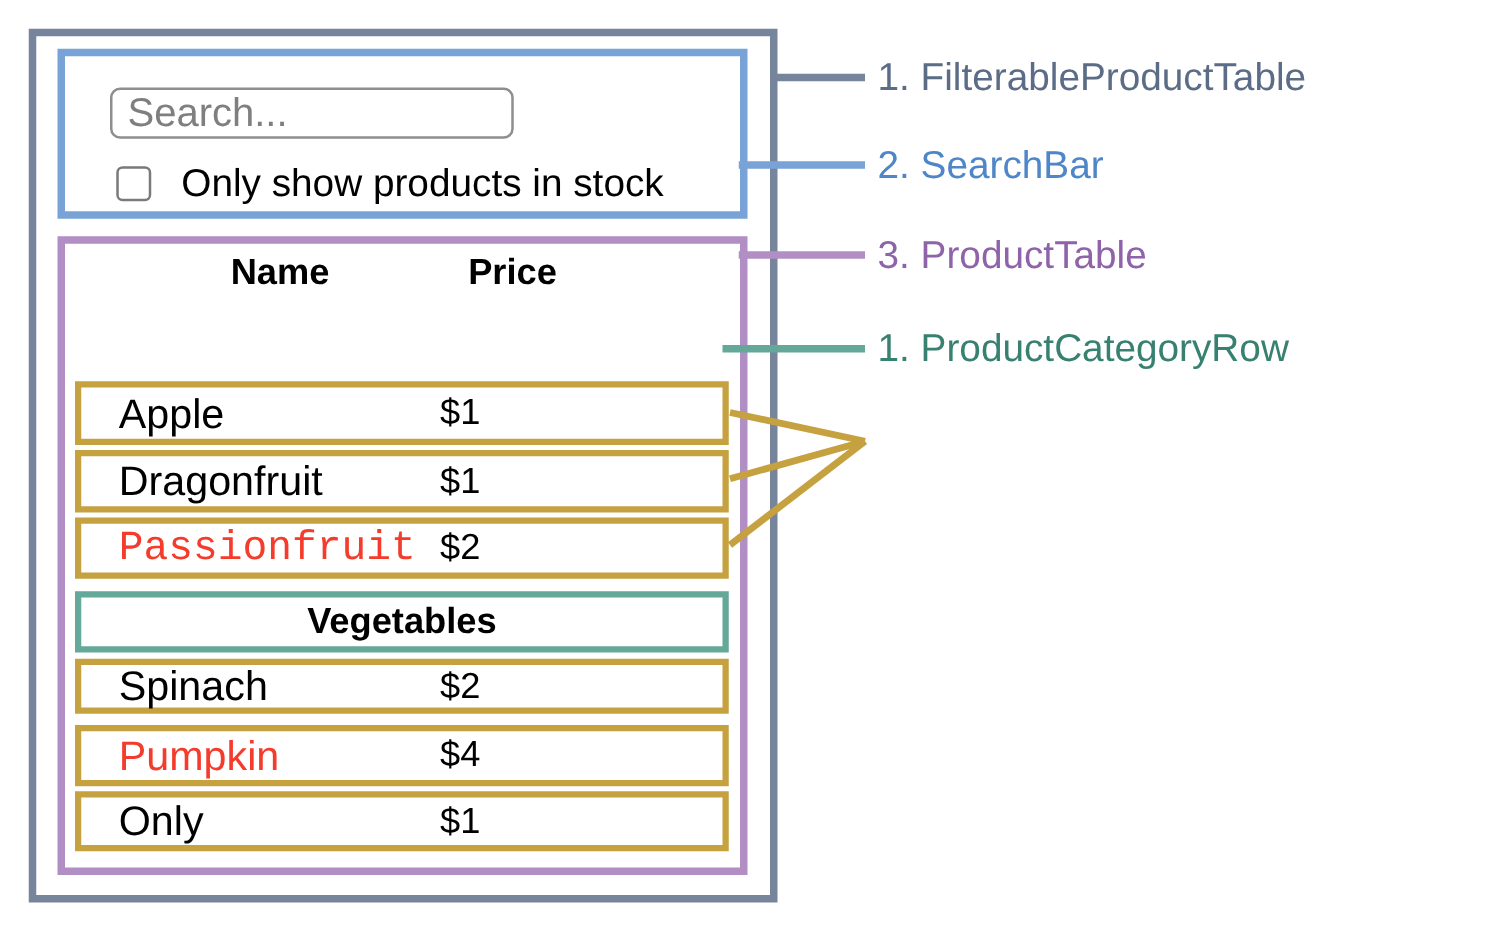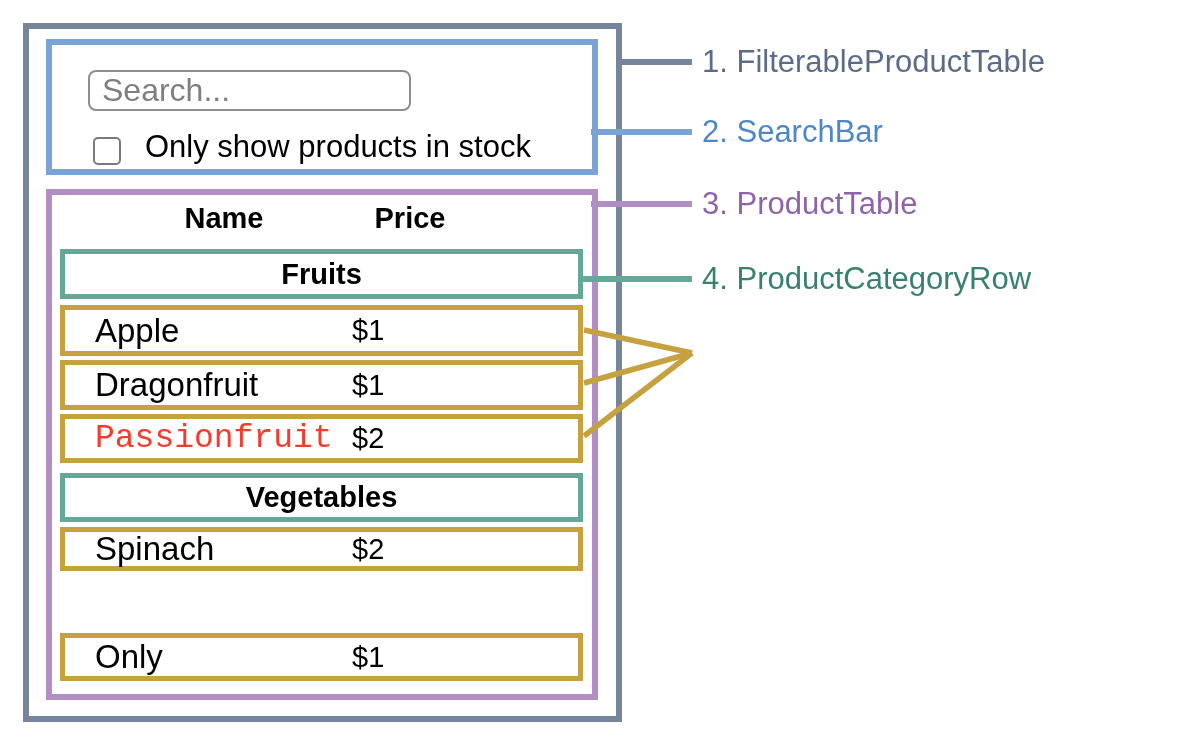--- a/index.html
+++ b/index.html
@@ -22,21 +22,21 @@
   
   .search-input {
     position: absolute; left: 88px; top: 70px; width: 323px; height: 41px;
     border: 2px solid #8e8e8e; border-radius: 8px;
     font-family: "Liberation Sans", sans-serif;
     font-size: 32px; color: #555; padding: 0 12px; outline: none; background: #fff;
   }
   .search-input::placeholder { color: #7f7f7f; opacity: 1; }
   .stock-row {
     position: absolute; left: 93px; top: 129px; height: 36px;
-    display: flex; align-items: flex-end;
+    display: flex; align-items: center;
   }
   .checkbox {
     width: 28px; height: 28px; border: 2px solid #7a7a7a; border-radius: 5px;
     background: #fff; flex: 0 0 auto;
   }
   .stock-label { margin-left: 24px; font-size: 31px; color: #000; white-space: nowrap; }
 
   
   .th {
     position: absolute; top: 203px; height: 30px; line-height: 30px;
@@ -80,23 +80,20 @@
   <div class="stock-row">
     <div class="checkbox"></div>
     <span class="stock-label">Only show products in stock</span>
   </div>
 
   <div class="box table-box" style="border-color: rgb(177, 143, 196);"></div>
 
   <span class="th" style="left:224px">Name</span>
   <span class="th" style="left:410px">Price</span>
 
-  <div class="crow" style="top: 249px; height: 50px; border-color: rgb(99, 168, 153);">
-    <span>Fruits</span>
-  </div>
 
   <div class="prow" style="top: 305px; height: 51px; border-color: rgb(198, 161, 63);">
     <span class="pname">Apple</span>
     <span class="pprice">$1</span>
   </div>
   <div class="prow" style="top: 360px; height: 50px; border-color: rgb(198, 161, 63);">
     <span class="pname">Dragonfruit</span>
     <span class="pprice">$1</span>
   </div>
   <div class="prow" style="top: 414px; height: 49px; border-color: rgb(198, 161, 63);">
@@ -105,34 +102,38 @@
   </div>
 
   <div class="crow" style="top: 473px; height: 49px; border-color: rgb(99, 168, 153);">
     <span>Vegetables</span>
   </div>
 
   <div class="prow" style="top: 527px; height: 44px; border-color: rgb(198, 161, 63);">
     <span class="pname">Spinach</span>
     <span class="pprice">$2</span>
   </div>
+  <div class="prow" style="top: 580px; height: 49px; border-color: rgb(198, 161, 63);">
+    <span class="pname" style="color: rgb(244, 59, 44);">Pumpkin</span>
+    <span class="pprice">$4</span>
+  </div>
   <div class="prow" style="top: 633px; height: 48px; border-color: rgb(198, 161, 63);">
     <span class="pname">Only</span>
     <span class="pprice">$1</span>
   </div>
 
   <div class="hline" style="left: 617px; top: 59px; width: 75px; background: rgb(118, 132, 156);"></div>
   <div class="hline" style="left: 591px; top: 129px; width: 101px; background: rgb(121, 163, 214);"></div>
   <div class="hline" style="left: 591px; top: 201px; width: 101px; background: rgb(177, 143, 196);"></div>
   <div class="hline" style="left: 578px; top: 276px; width: 114px; background: rgb(99, 168, 153);"></div>
 
   <svg class="fan" width="1200" height="744" viewBox="0 0 1200 744">
     <line x1="584" y1="330" x2="692" y2="353" stroke-width="5.5" fill="none" style="stroke: rgb(198, 161, 63);"></line>
     <line x1="584" y1="383" x2="692" y2="353" stroke-width="5.5" fill="none" style="stroke: rgb(198, 161, 63);"></line>
     <line x1="584" y1="436" x2="692" y2="353" stroke-width="5.5" fill="none" style="stroke: rgb(198, 161, 63);"></line>
   </svg>
 
   <div class="ann" style="top: 45px; color: rgb(91, 108, 135);">1. FilterableProductTable</div>
   <div class="ann" style="top: 115px; color: rgb(78, 134, 200);">2. SearchBar</div>
   <div class="ann" style="top: 187px; color: rgb(143, 99, 169);">3. ProductTable</div>
-  <div class="ann" style="top: 262px; color: rgb(56, 129, 112);">4. ProductCategoryRow</div>
+  <div class="ann" style="top: 262px; color: rgb(56, 129, 112);">1. ProductCategoryRow</div>
 
 </div>
 
 </body></html>

